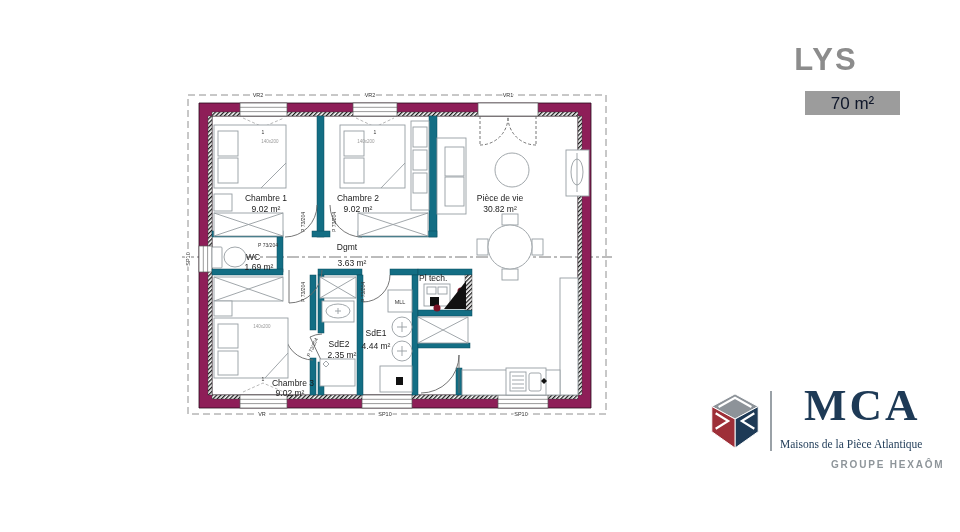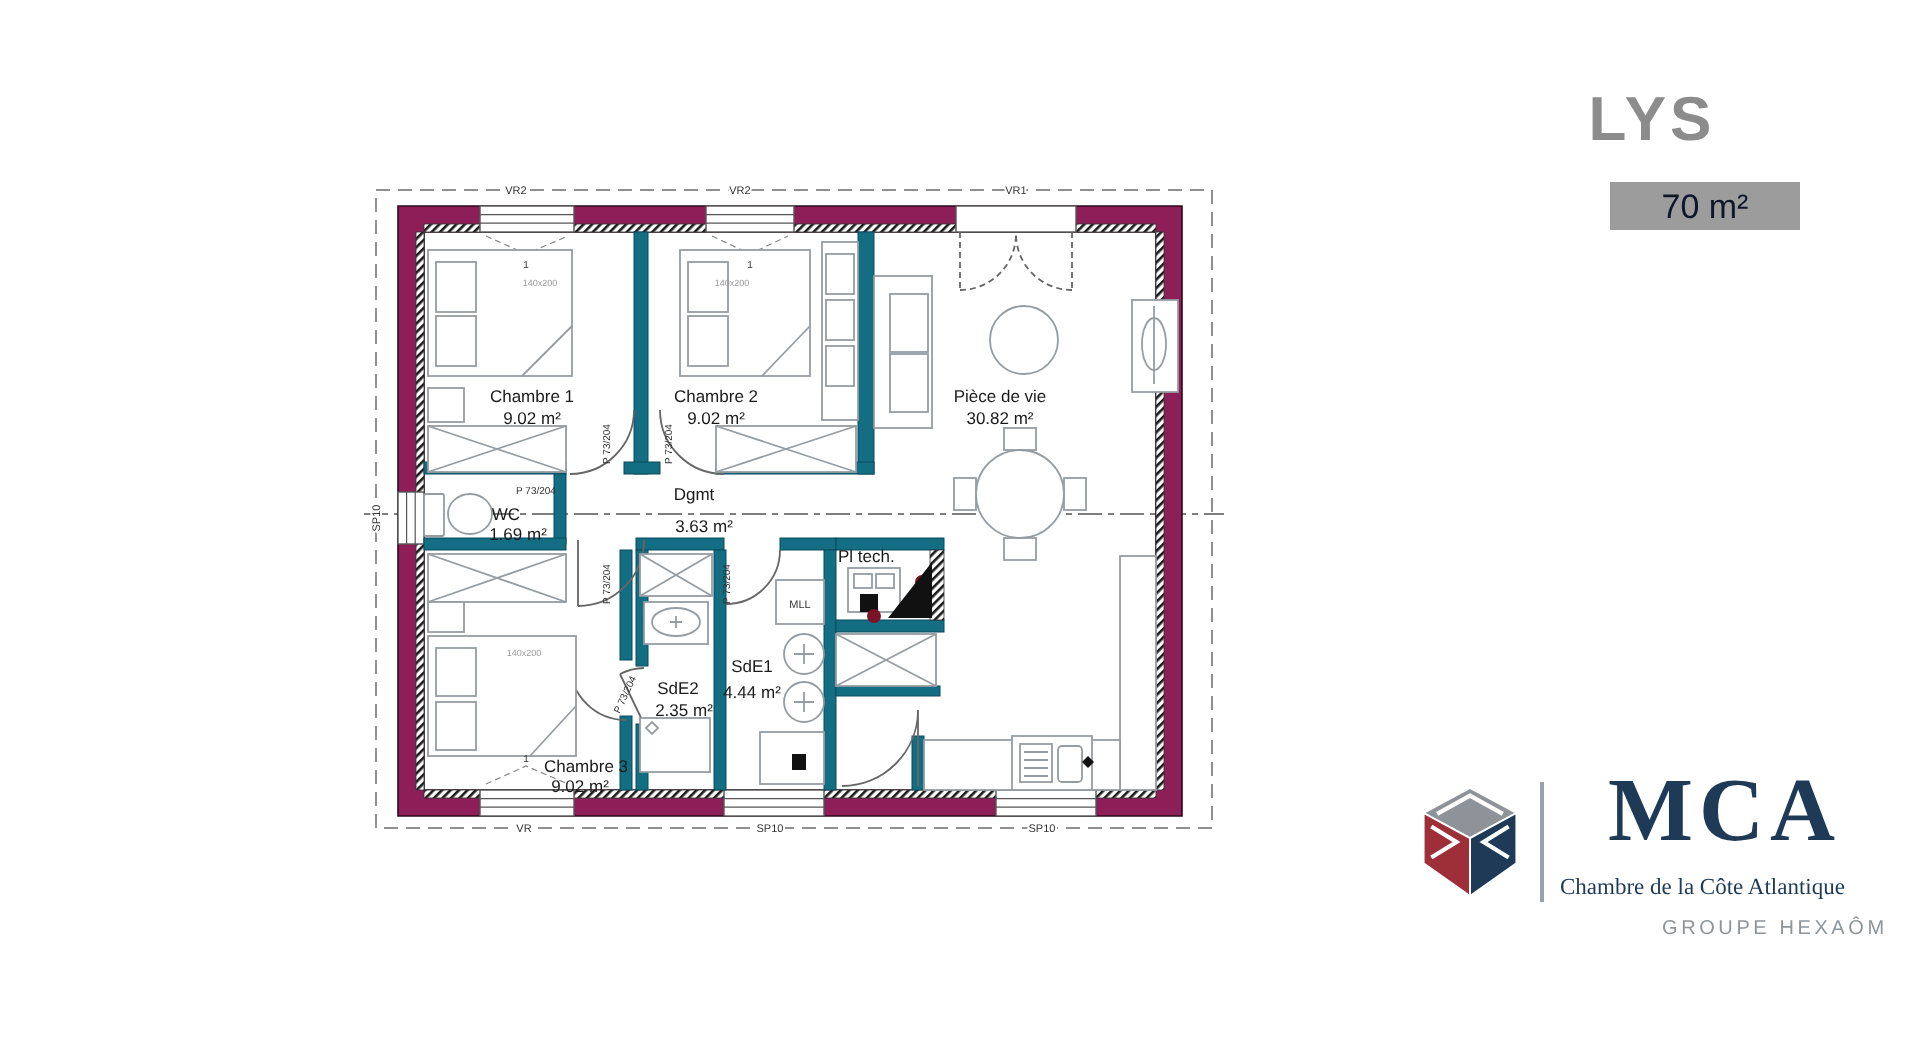--- a/index.html
+++ b/index.html
@@ -10,21 +10,21 @@
   #model-title{left:780px;top:42px;width:92px;text-align:center;font-size:31px;
     font-weight:bold;color:#8c8c8c;letter-spacing:2px;}
   #area-badge{left:773px;top:91px;width:95px;height:24px;background:#9c9c9c;color:#0f172a;
     font-size:17px;text-align:center;line-height:26px;margin-left:32px;}
   #logo-cube{left:706px;top:388px;}
   #logo-divider{left:770px;top:391px;width:2px;height:60px;background:#9aa1a7;}
   #logo-acronym{left:804px;top:380px;font-family:"Liberation Serif",serif;font-weight:bold;
     font-size:45px;color:#1e3a56;letter-spacing:3px;line-height:1.15;}
   #logo-company{left:780px;top:438px;font-family:"Liberation Serif",serif;font-size:11.5px;
     color:#1e3a56;}
-  #logo-group{left:831px;top:459px;font-size:10px;font-weight:normal;color:#8e959a;
+  #logo-group{left:831px;top:459px;font-size:10px;font-weight:bold;color:#8e959a;
     letter-spacing:1.8px;}
   svg text{font-family:"Liberation Sans",sans-serif;fill:#1a1a1a;}
   .roomname{font-size:8.5px;text-anchor:middle;}
   .tiny{font-size:5px;text-anchor:middle;fill:#333;}
   .bedlbl{font-size:4.5px;text-anchor:middle;fill:#999;}
   .winlbl{font-size:5.5px;text-anchor:middle;fill:#333;paint-order:stroke;stroke:#fff;stroke-width:2px;}
   .furn{stroke:#969da2;fill:#fff;stroke-width:0.9;}
   .furnl{stroke:#969da2;fill:none;stroke-width:0.9;}
   .door{stroke:#666;fill:none;stroke-width:0.9;}
   .winline{stroke:#555;stroke-width:0.6;}
@@ -263,14 +263,14 @@
 <svg class="abs" id="logo-cube" width="58" height="66" viewBox="0 0 60 68">
   <path d="M30,6 L54,19 L30,32 L6,19 Z" stroke="#fff" stroke-width="1" fill="#8d9399"></path>
   <path d="M54,19 L54,45 L30,62 L30,32 Z" stroke="#fff" stroke-width="1" fill="#1e3a56"></path>
   <path d="M6,19 L30,32 L30,62 L6,45 Z" stroke="#fff" stroke-width="1" fill="#9e2f38"></path>
   <path d="M13,19.5 L30,10 L47,19.5" fill="none" stroke="#fff" stroke-width="2.2"></path>
   <path d="M50,26 L37,34 L50,42" fill="none" stroke="#fff" stroke-width="2.2"></path>
   <path d="M10,26 L23,34 L10,42" fill="none" stroke="#fff" stroke-width="2.2"></path>
 </svg>
 <div class="abs" id="logo-divider"></div>
 <div class="abs" id="logo-acronym">MCA</div>
-<div class="abs" id="logo-company">Chambre de la Côte Atlantique</div>
+<div class="abs" id="logo-company">Maisons de la Pièce Atlantique</div>
 <div class="abs" id="logo-group">GROUPE HEXAÔM</div>
 
 </body></html>

